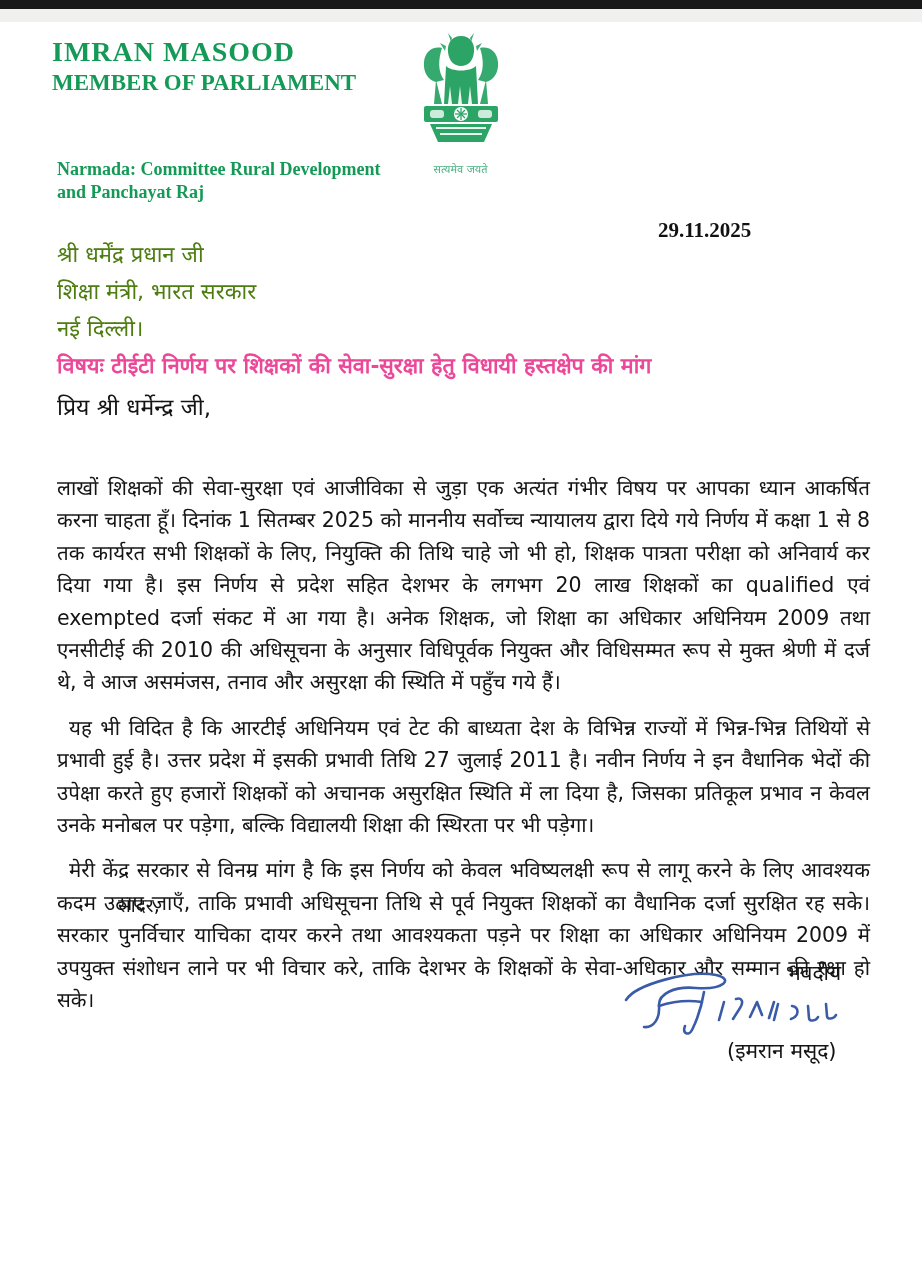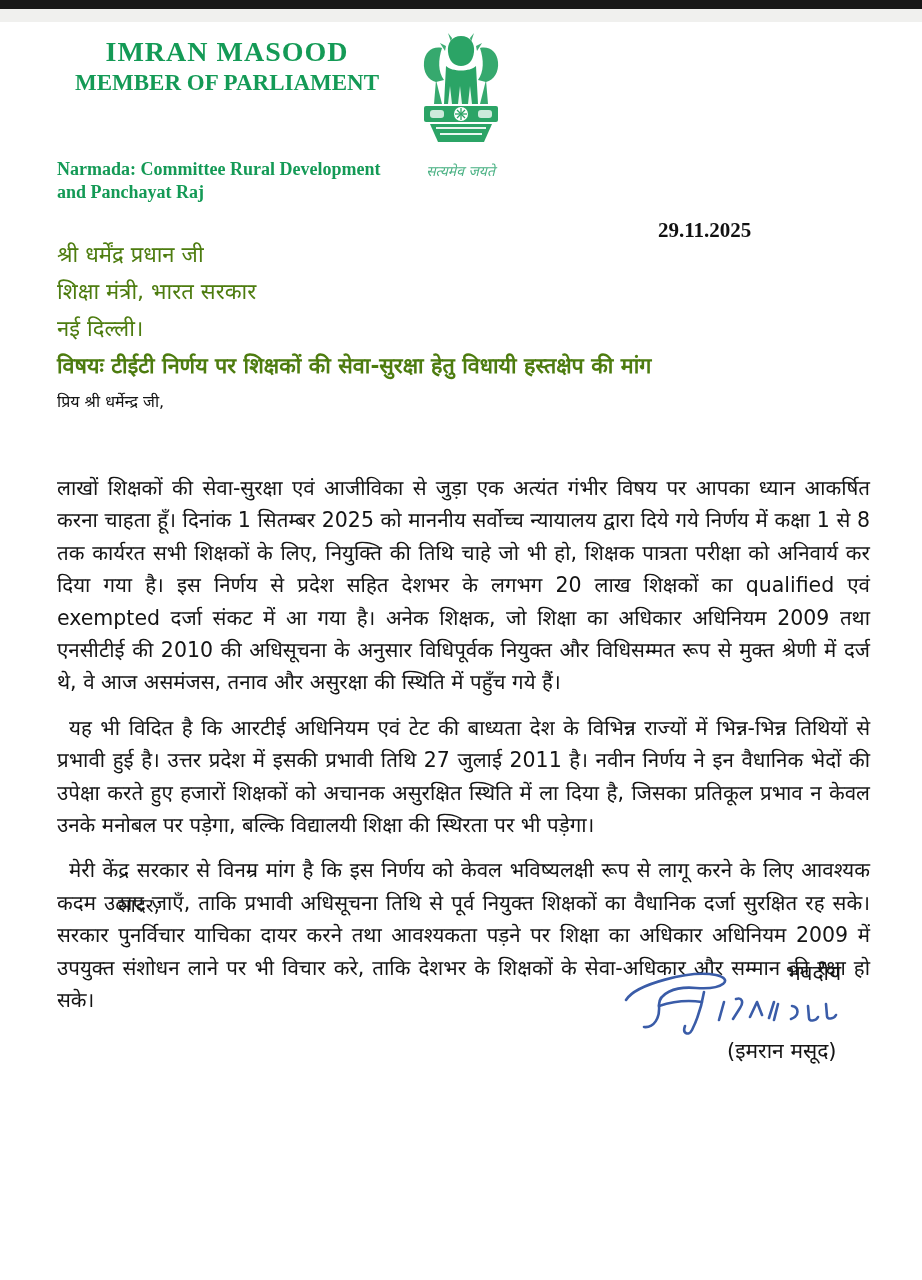--- a/index.html
+++ b/index.html
@@ -6,36 +6,35 @@
   .page {
     position:relative; width:922px; height:1280px; margin:0 auto;
     background:#ffffff; overflow:hidden;
     font-family:"DejaVu Sans", sans-serif; color:#161616;
   }
   .topbar  { position:absolute; top:0; left:0; right:0; height:9px; background:#181818; }
   .topband { position:absolute; top:9px; left:0; right:0; height:13px; background:#f0f0ee; }
 
   
   .lh-left {
-    position:absolute; top:36px; left:52px; width:350px; text-align:center;
+    position:absolute; top:36px; left:52px; width:350px; 
     color:#149a56; font-family:"Liberation Serif", serif; font-weight:bold;
   }
   .lh-name  { font-size:28px; letter-spacing:1px; line-height:32px; }
   .lh-title { font-size:23px; line-height:29px; }
   .lh-house { font-size:23px; line-height:29px; }
   .lh-member {
     position:absolute; top:158px; left:57px; width:400px; text-align:left;
     color:#149a56; font-family:"Liberation Serif", serif; font-weight:bold;
     font-size:18px; line-height:23px;
   }
   .emblem-wrap { position:absolute; top:30px; left:408px; width:105px; text-align:center; }
   .emblem-caption {
-    color:#49b183; font-size:14px; margin-top:1px;
+    color:#49b183; font-size:11px; margin-top:1px;
     font-family:"DejaVu Sans", sans-serif;
-    font-style:italic;
   }
   .lh-right {
     position:absolute; top:40px; left:560px; width:330px; text-align:center;
     color:#149a56; font-family:"Liberation Serif", serif; font-weight:bold;
     font-size:21px; line-height:27.5px;
   }
   .phone-row {
     display:flex; align-items:center; justify-content:center; gap:24px; margin-top:8px;
   }
   .phone-icon {
@@ -50,23 +49,23 @@
     position:absolute; top:218px; left:658px;
     font-family:"Liberation Serif", serif; font-weight:bold; font-size:21px; color:#111;
   }
 
   
   .recipient {
     position:absolute; top:236px; left:57px; font-size:22px; line-height:37px; color:#4d7c0f;
   }
   .subject {
     position:absolute; top:350px; left:57px; width:812px;
-    font-size:21.5px; font-weight:bold; color:#4d7c0f;
+    font-size:21.5px; font-weight:bold; color:#ec4899;
   }
-  .salutation { position:absolute; top:390px; left:57px; font-size:16px; color:#141414; }
+  .salutation { position:absolute; top:390px; left:57px; font-size:23px; color:#141414; }
   .body-text {
     position:absolute; top:426px; left:57px; width:813px;
     font-size:20.5px; line-height:32.4px; text-align:justify; color:#141414;margin-top:46px;
   }
   .body-text p { margin:0 0 13px 0; }
   .body-text p.indent { text-indent:12px; }
   .regards { position:absolute; top:892px; left:118px; font-size:19px; color:#141414; }
   .valediction { position:absolute; top:958px; left:786px; font-size:21px; color:#141414; }
   .signature { position:absolute; top:966px; left:612px; }
   .signatory { position:absolute; top:1036px; left:727px; font-size:21px; color:#141414; }

